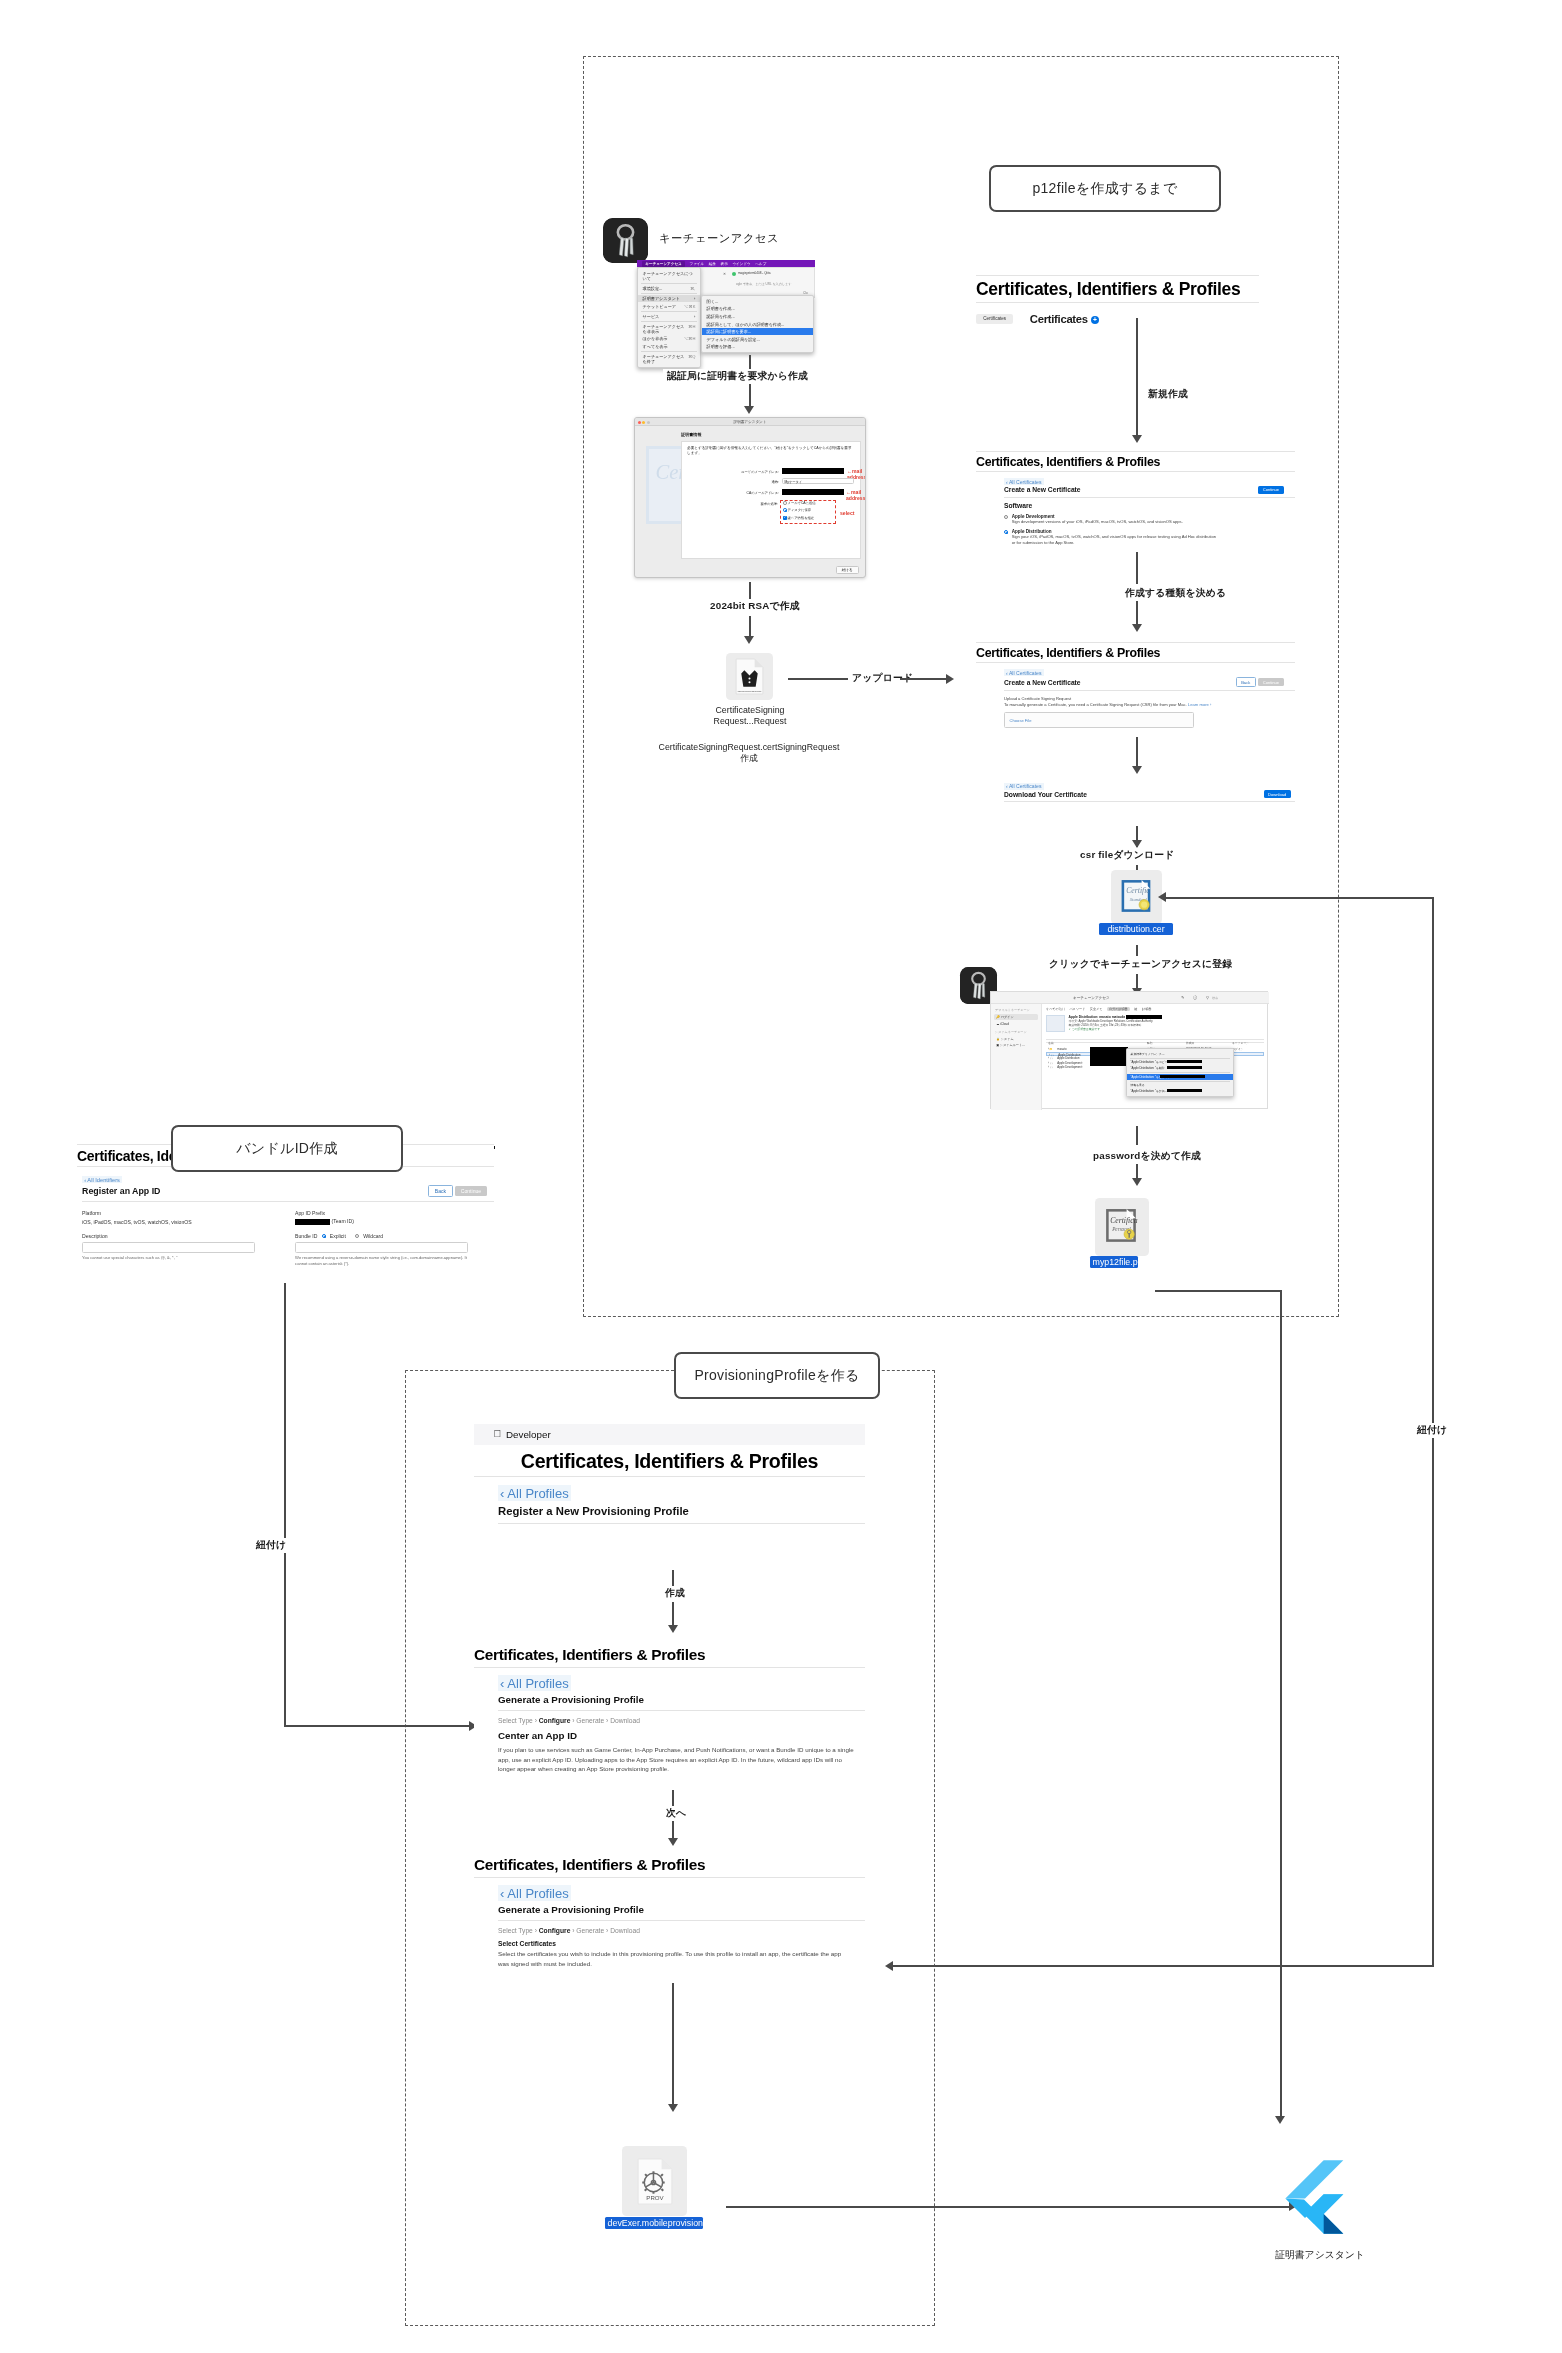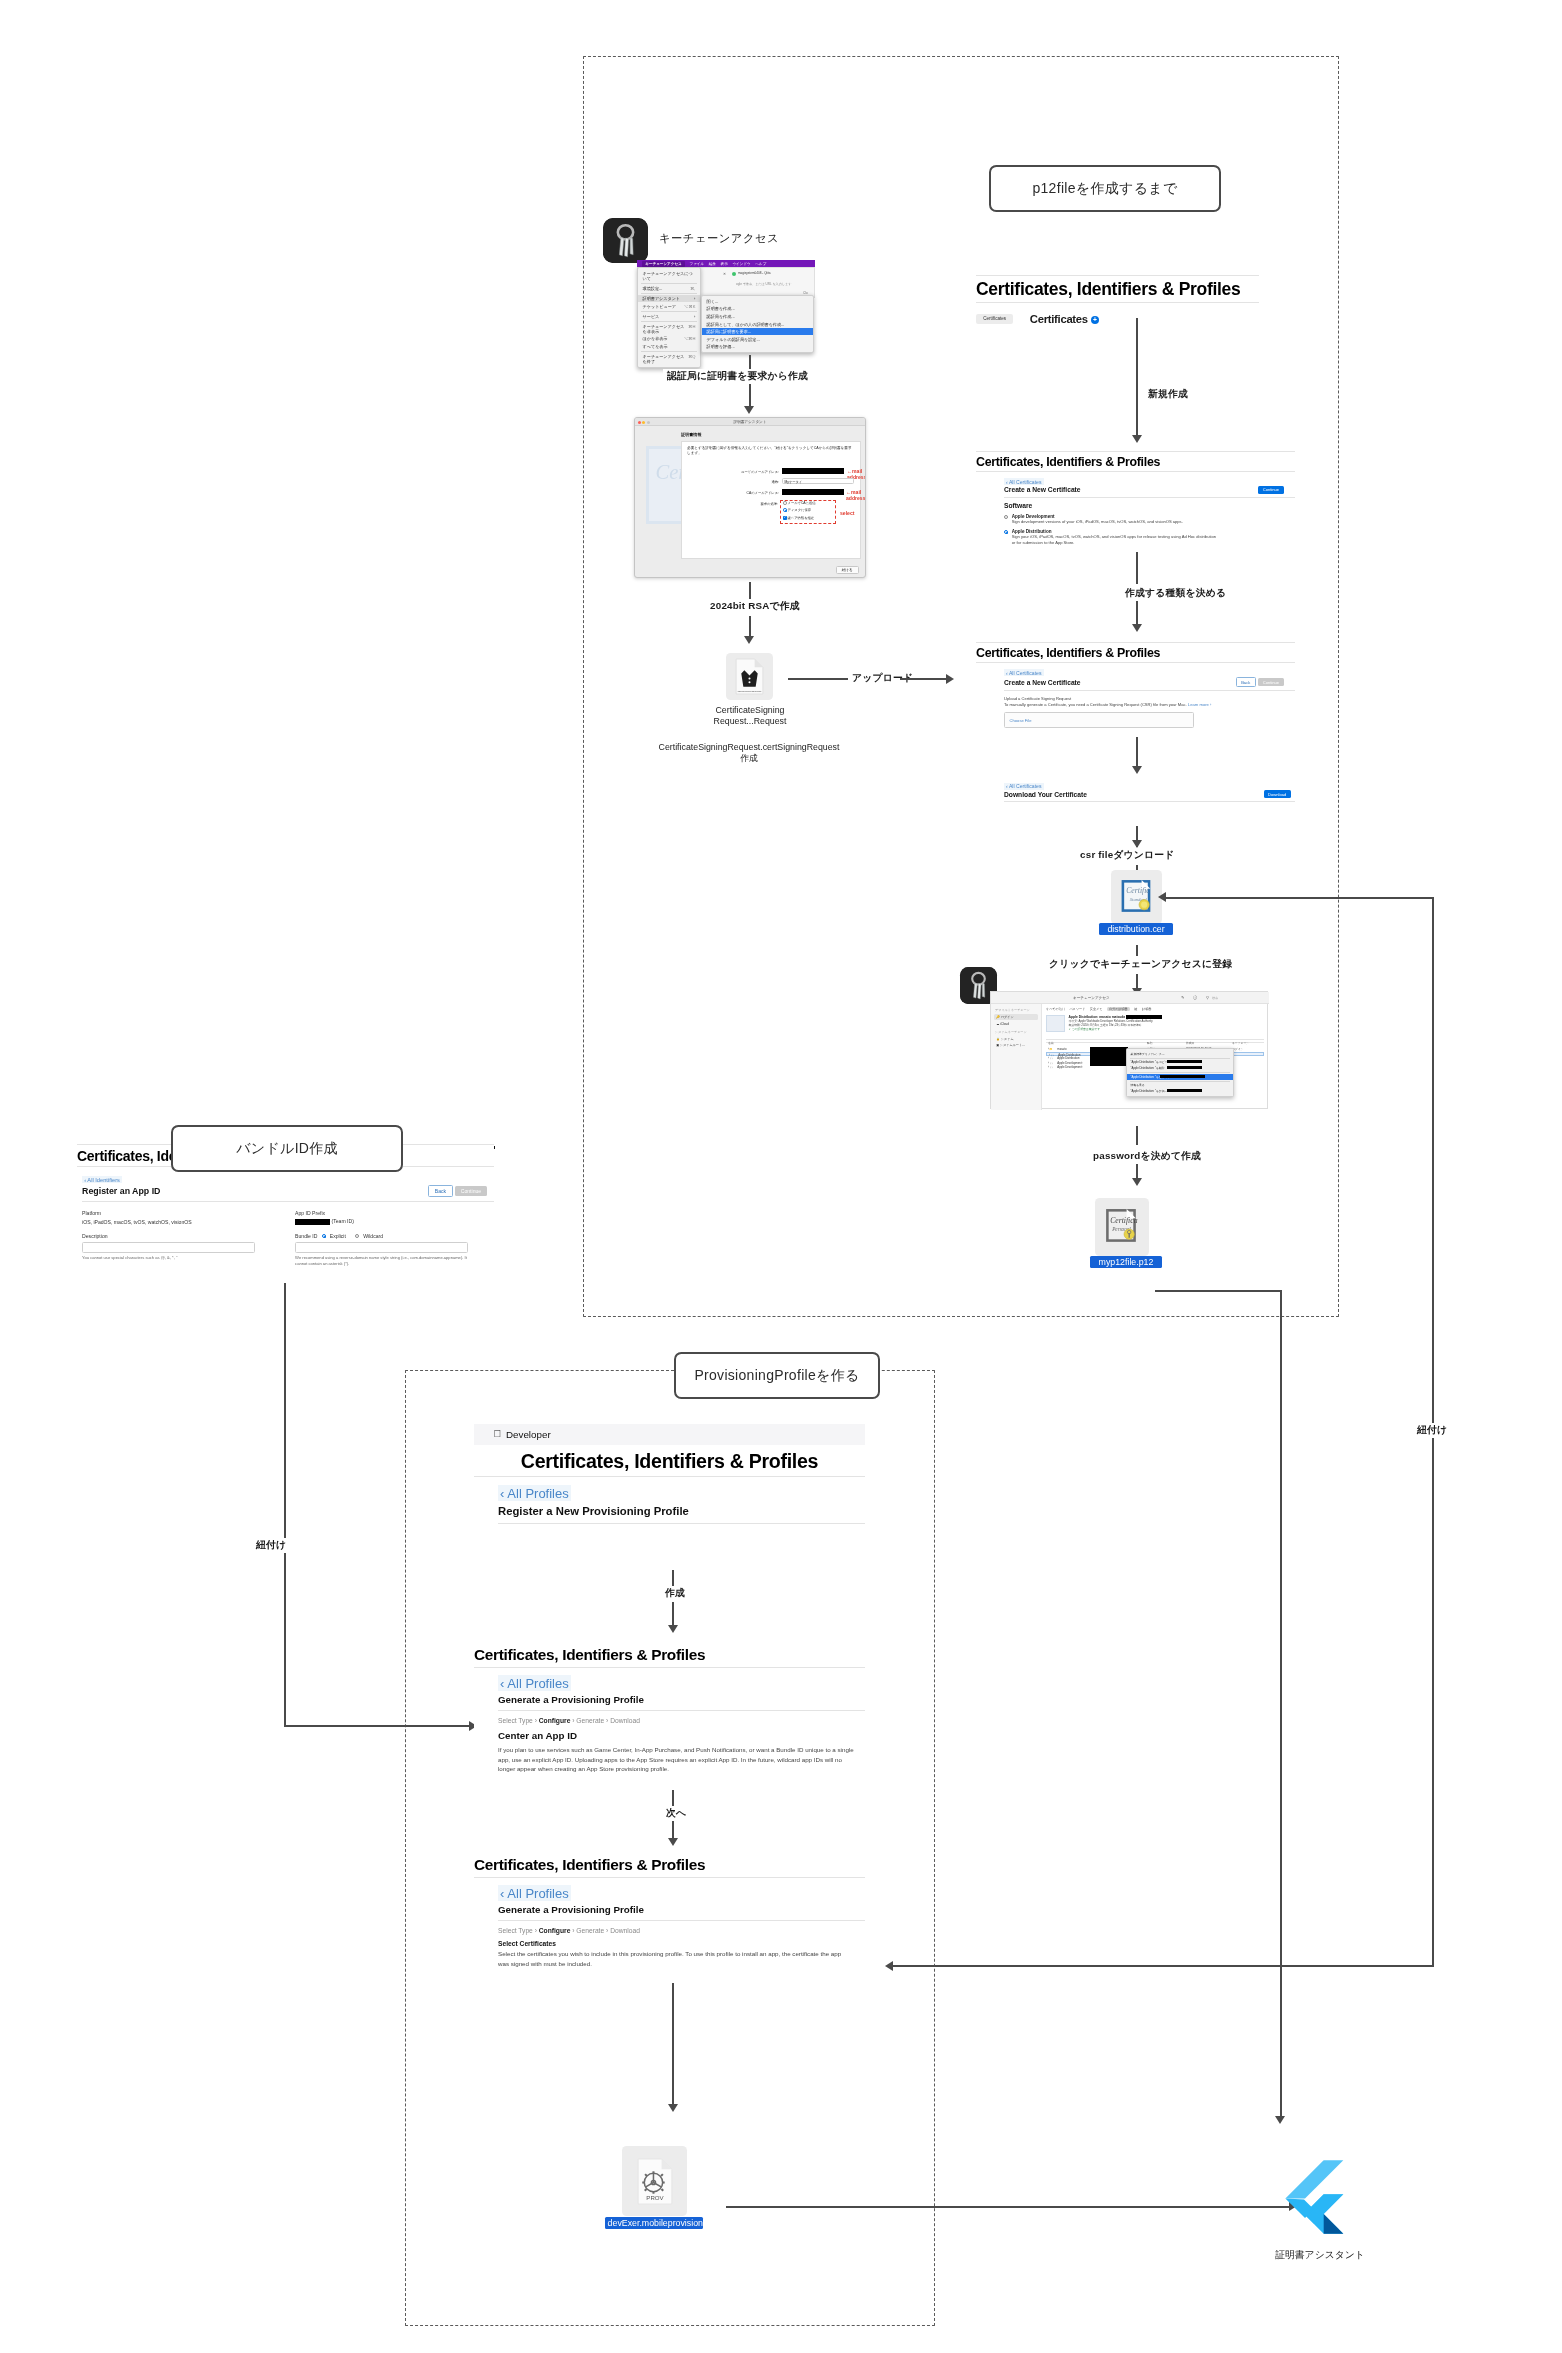--- a/index.html
+++ b/index.html
@@ -616,21 +616,21 @@
     <rect x="4" y="4" width="58" height="64" fill="#6d6d6d"></rect>
     <rect x="9" y="9" width="48" height="54" fill="#efefef"></rect>
     <path d="M44 4 L62 22 H44 Z" fill="#ffffff"></path>
     <text x="12" y="31" font-family="Liberation Serif, serif" font-style="italic" font-size="15" fill="#444">Certifica</text>
     <text x="16" y="46" font-family="Liberation Serif, serif" font-style="italic" font-size="10" fill="#666">Personal</text>
     <circle cx="49" cy="53" r="10" fill="#e8d34a" stroke="#c7b43a" stroke-width="1.2"></circle>
     <circle cx="49" cy="49" r="3.4" fill="none" stroke="#6a6a6a" stroke-width="1.4"></circle>
     <rect x="47.8" y="51" width="2.4" height="9" fill="#6a6a6a"></rect>
   </svg>
 </div>
-<div class="filelabel" style="left:1090px;top:1256px;width:72px;">myp12file.p12</div>
+<div class="filelabel" style="left:1090px;top:1256px;width:48px;">myp12file.p12</div>
 
 <div class="hline" style="left:1155px;top:1290px;width:127px;"></div>
 <div class="vline" style="left:1280px;top:1290px;height:829px;"></div>
 <div class="arrow-down" style="left:1275px;top:2116px;"></div>
 
 <div class="console" style="left:77px;top:1144px;width:417px;">
   <div class="hdr-rule"></div>
   <div class="cip-title" style="font-size:14px;">Certificates, Identifiers &amp; Profiles</div>
   <div class="hdr-rule"></div>
   <div style="padding:8.2px 0 0 5.1px;">

